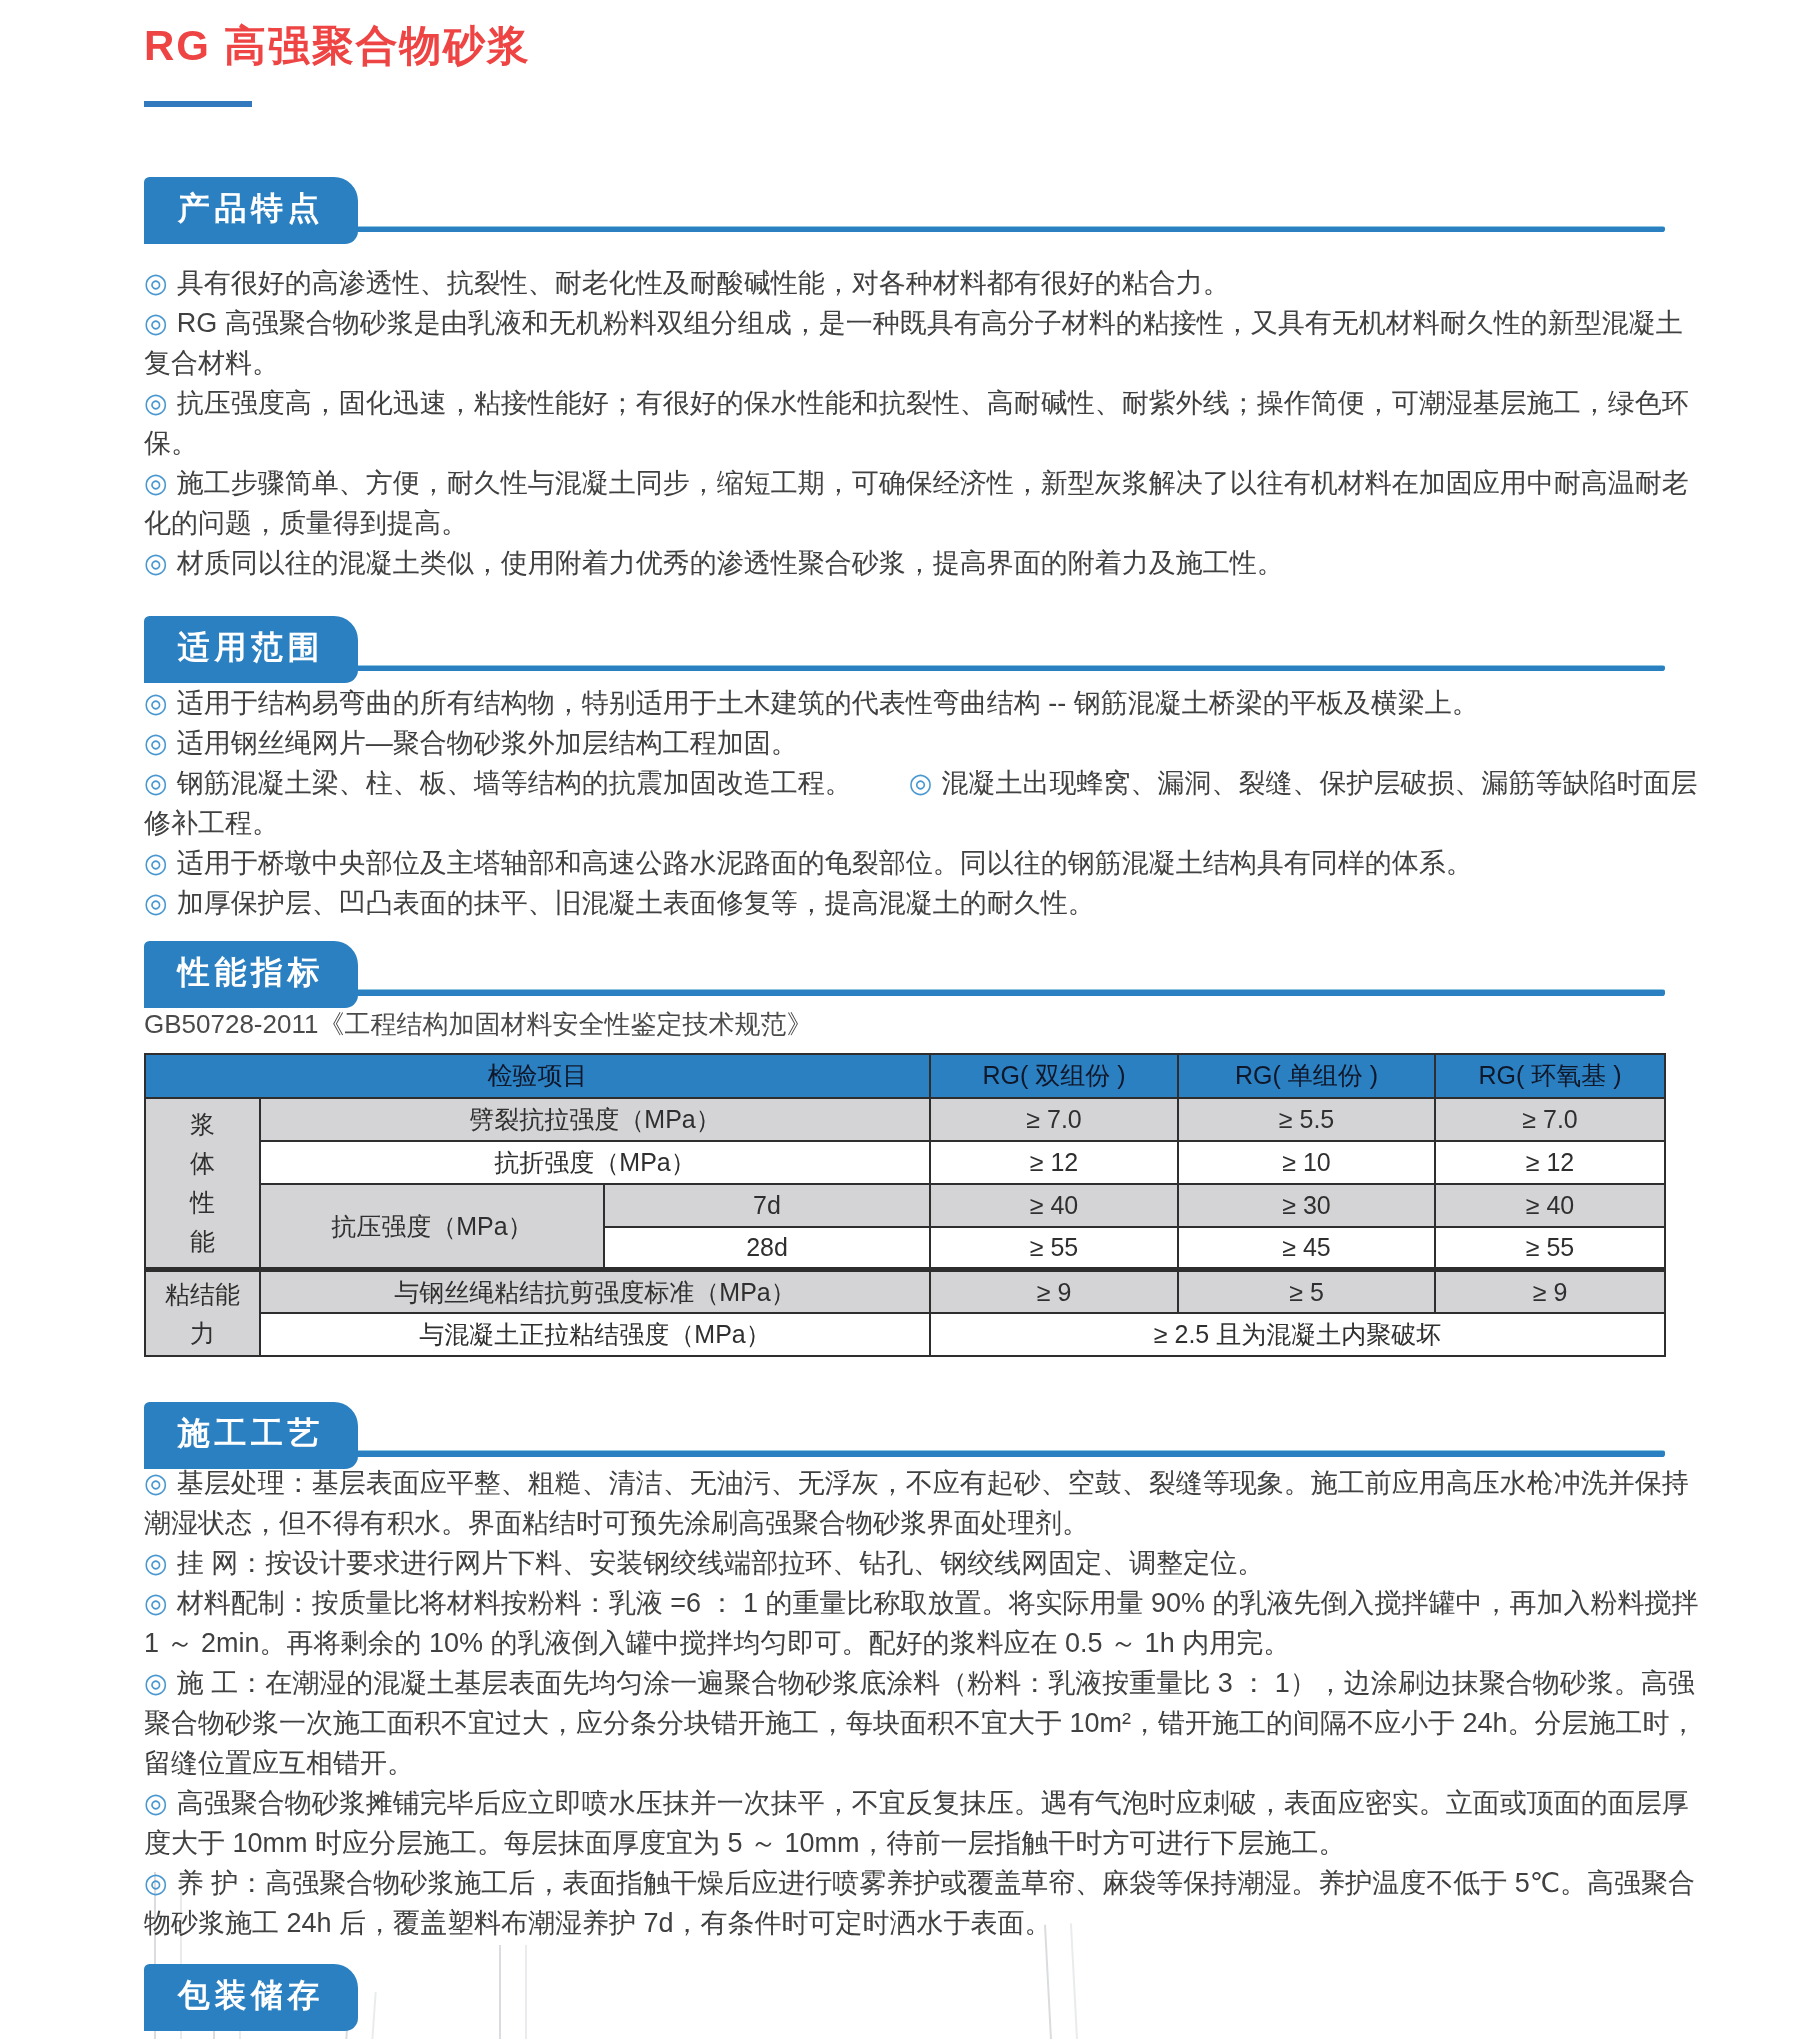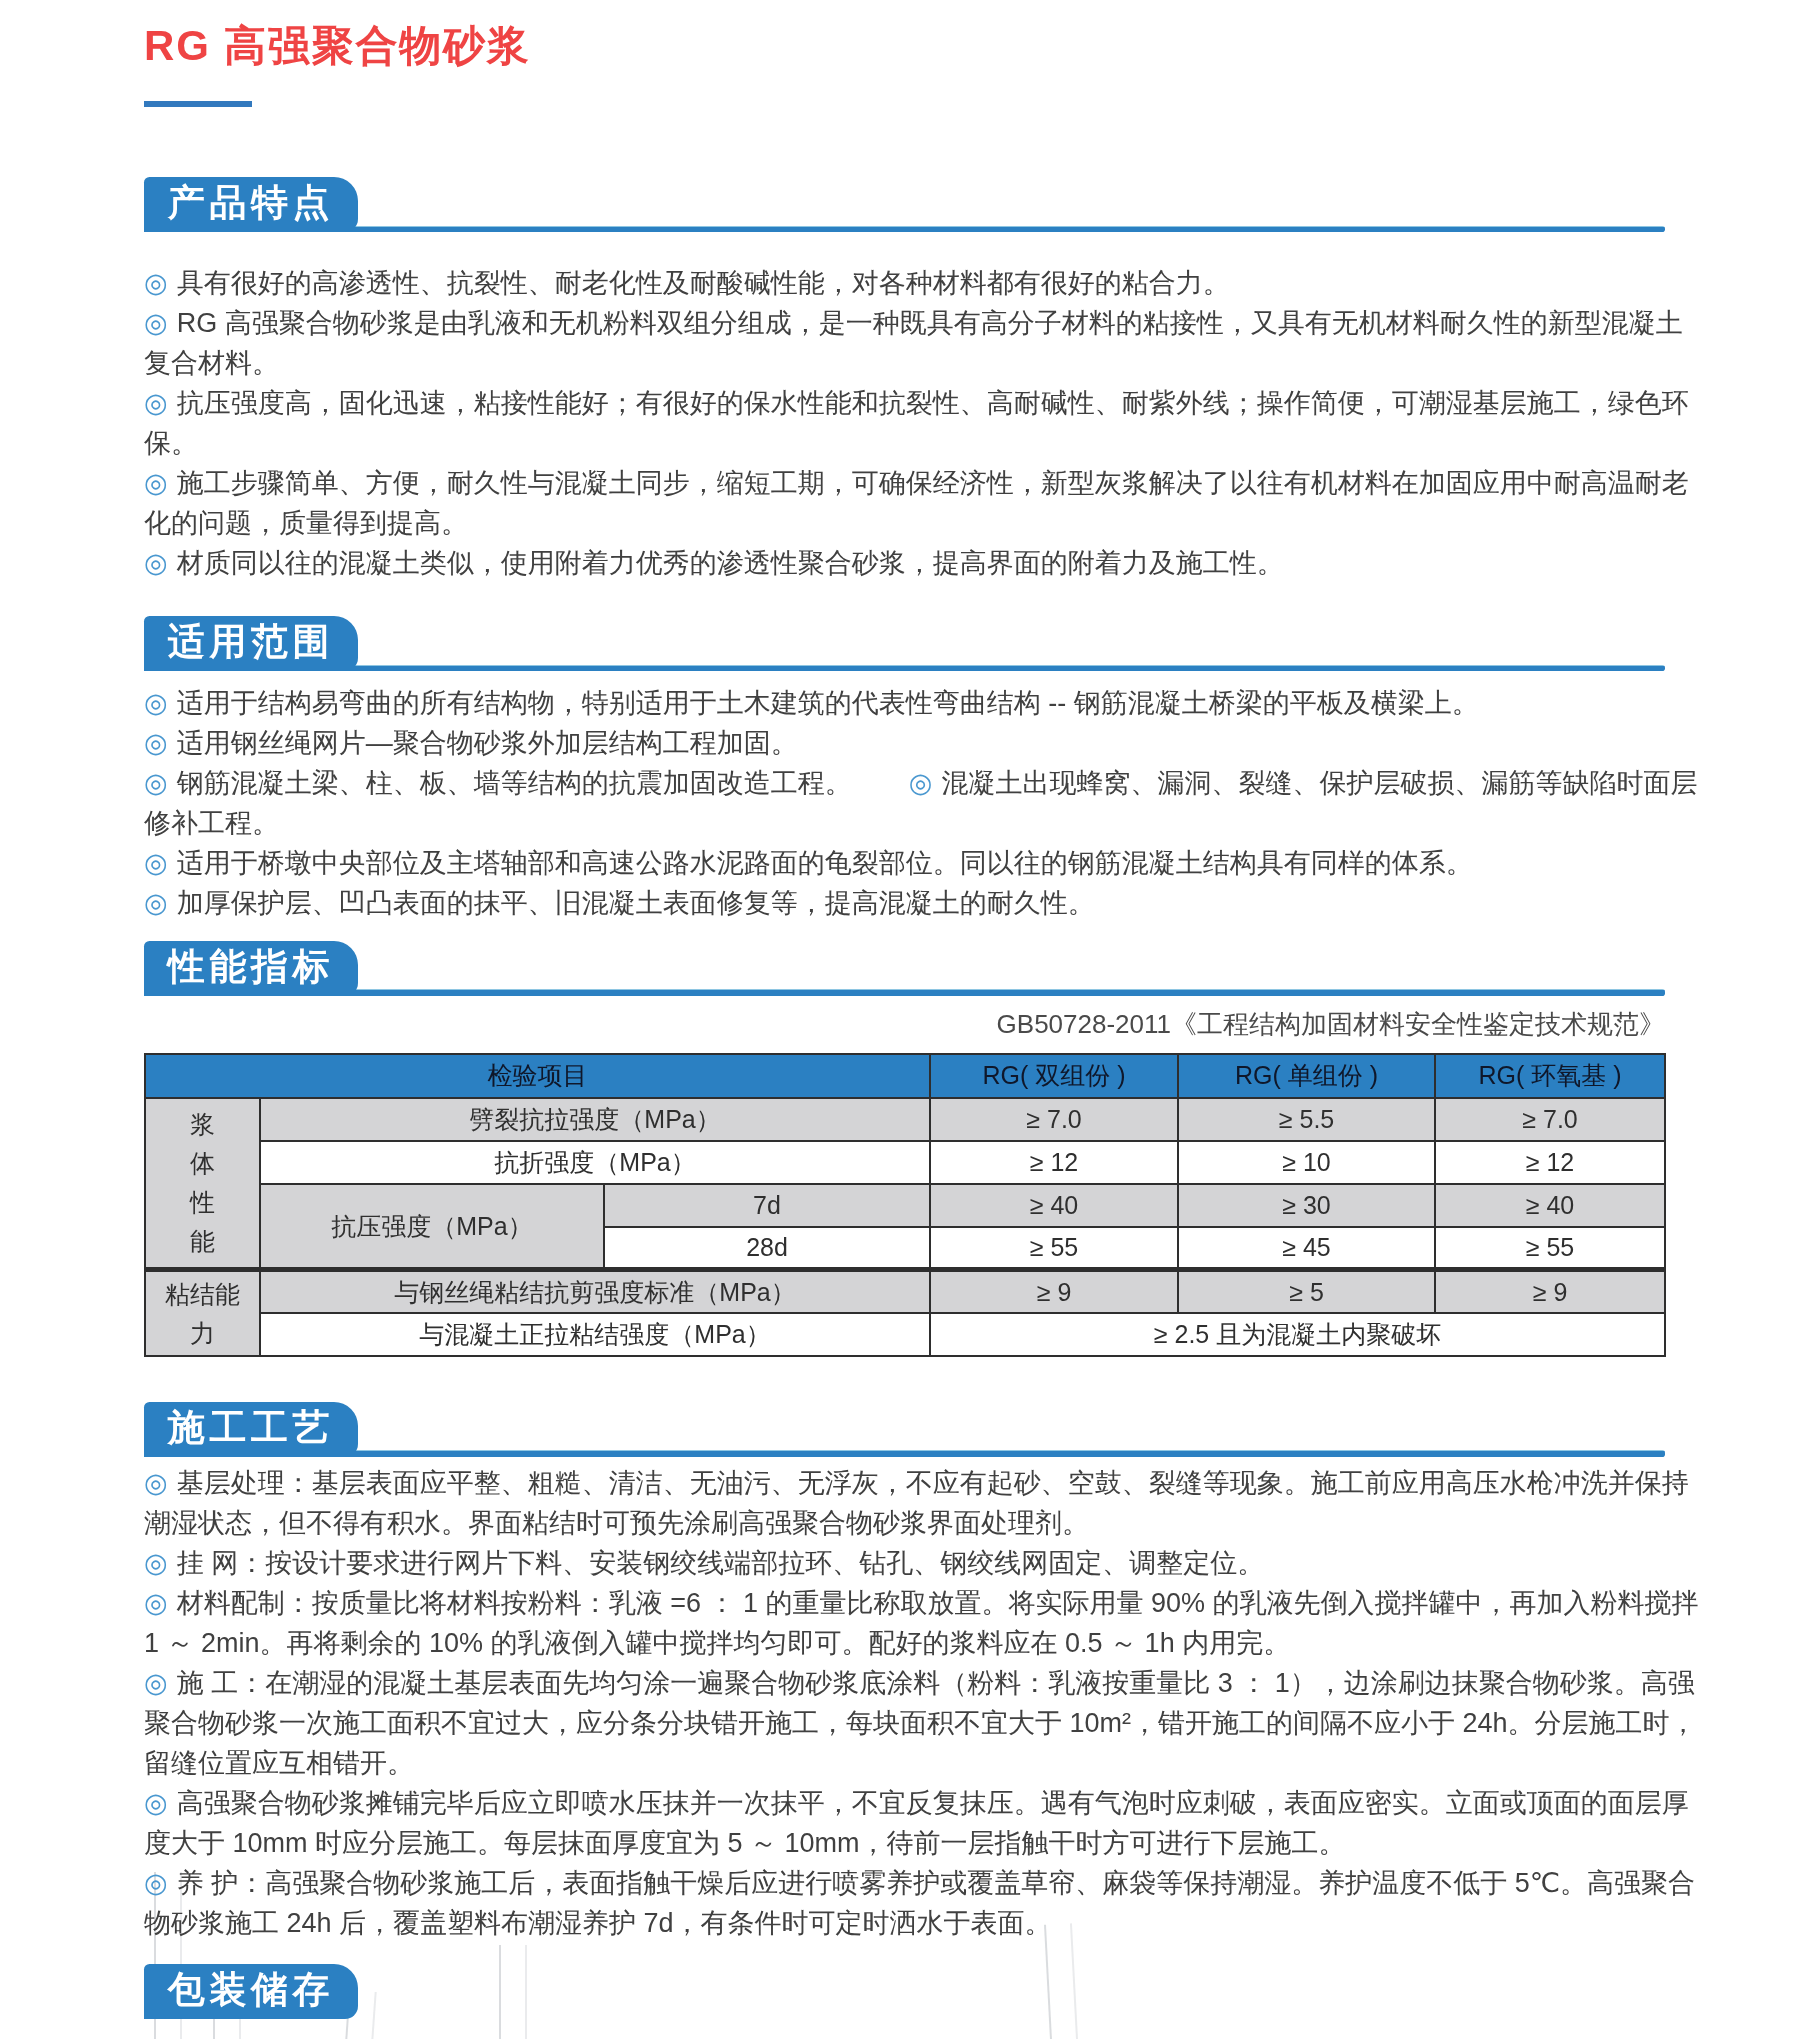--- a/index.html
+++ b/index.html
@@ -15,32 +15,32 @@
   }
   .title-rule{width:108px;height:6.4px;background:#3279BE;margin-top:30px;}
 
   .sec{position:relative;height:55px;width:1521px;}
   .sec .bar{
     position:absolute;left:0;bottom:0;height:6.4px;width:100%;
     background:linear-gradient(180deg,#8ec6e2 0 0.9px,#2B80C2 0.9px 100%);
     border-radius:0 2.8px 2.8px 0;
   }
   .sec .badge{
-    position:absolute;left:0;top:0;width:214px;height:55px;background:#2B80C2;
-    border-radius:5.5px 24px 13px 0;color:#ffffff;font-size:37px;font-weight:700;
+    position:absolute;left:0;top:0;width:214px;height:67px;background:#2B80C2;
+    border-radius:5.5px 24px 13px 0;color:#ffffff;font-size:32px;font-weight:700;
     letter-spacing:4.6px;display:flex;align-items:center;justify-content:center;
     box-sizing:border-box;padding-bottom:2.8px;
   }
 
   .bullets{width:1561px;font-size:27px;line-height:40px;color:#404040;}
   .bullets p{margin:0;}
   .bm{color:#4a98d0;margin-right:9.2px;}
   .inline-gap{margin-left:57px;}
 
-  .caption{width:1521px;text-align:right;font-size:26px;line-height:31px;color:#4a4a4a;margin-top:13px;}
+  .caption{width:1521px;text-align:left;font-size:26px;line-height:31px;color:#4a4a4a;margin-top:13px;}
 
   table.perf{border-collapse:collapse;width:1521px;margin-top:13px;table-layout:fixed;}
   .perf th,.perf td{
     border:2.8px solid #2e2e2e;text-align:center;vertical-align:middle;
     font-size:25px;color:#2f2f2f;height:43px;padding:0 5.5px;box-sizing:border-box;
   }
   .perf thead th{background:#2B80C2;color:#0f172a;font-weight:400;height:44px;}
   .perf td.gray{background:#D4D4D6;}
   .perf td.white{background:#ffffff;}
   .perf td.group-cell{white-space:pre-line;line-height:39px;}

